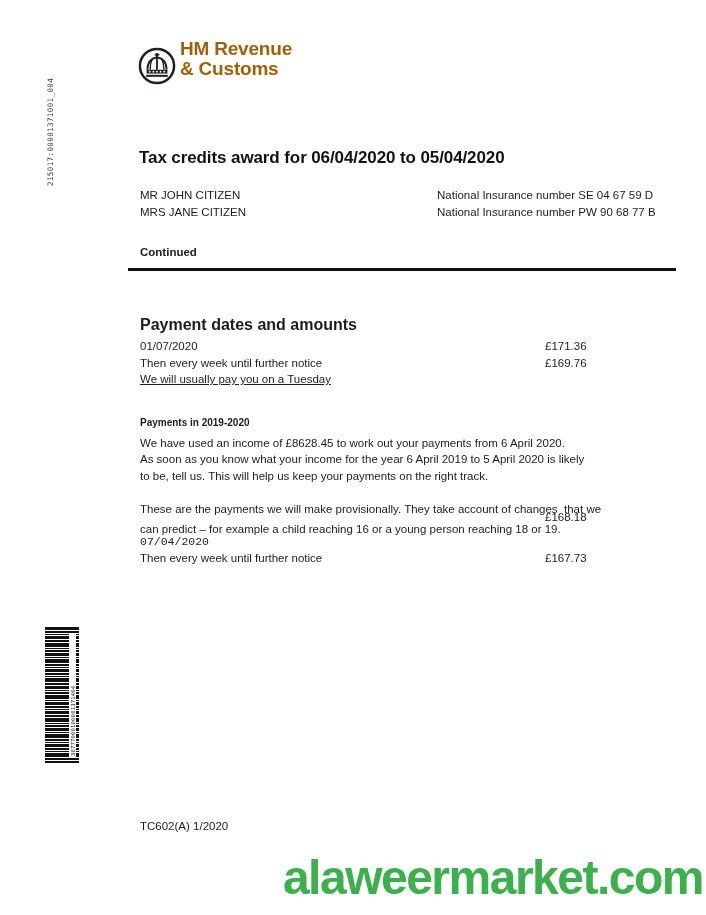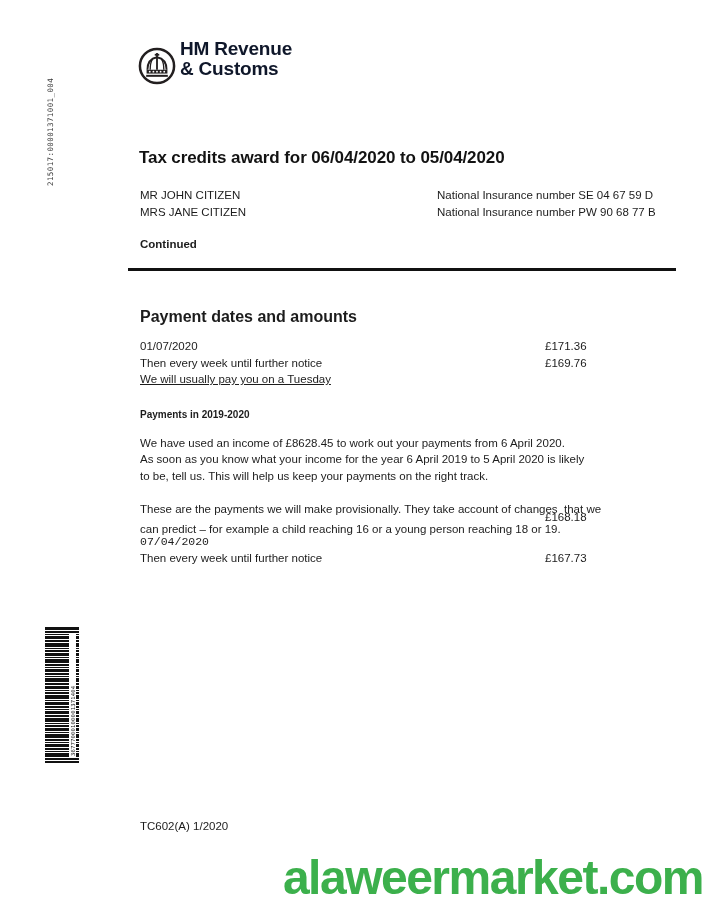--- a/index.html
+++ b/index.html
@@ -22,31 +22,31 @@
     font-size:7.5px;
     letter-spacing:.4px;
     color:#3a3a3a;
     white-space:nowrap;
   }
   
   .logo-icon{left:137px;top:46px;width:40px;height:40px;}
   .logo-text{
     left:180px;top:39px;
     font-size:19px;font-weight:700;line-height:19.5px;
-    color:#0f172a;letter-spacing:-.2px;
+    color:#a16207;letter-spacing:-.2px;
   }
   
   .doc-title{
     left:139px;top:148px;
     font-size:17px;font-weight:700;color:#121212;
     letter-spacing:-.1px;
   }
   
   .txt{font-size:11.5px;line-height:14px;color:#1c1c1c;}
-  .bold{font-weight:700;}
+  .bold{font-weight:700;margin-top:8px;}
   .lbl-left{left:140px;}
   .ni-col{left:437px;}
   .amt-col{left:545px;}
   
   .rule{
     left:128px;top:268px;width:548px;height:3px;background:#111;
   }
   
   .barcode-wrap{left:45px;top:627px;width:34px;height:136px;}
   .barcode-textstrip{

